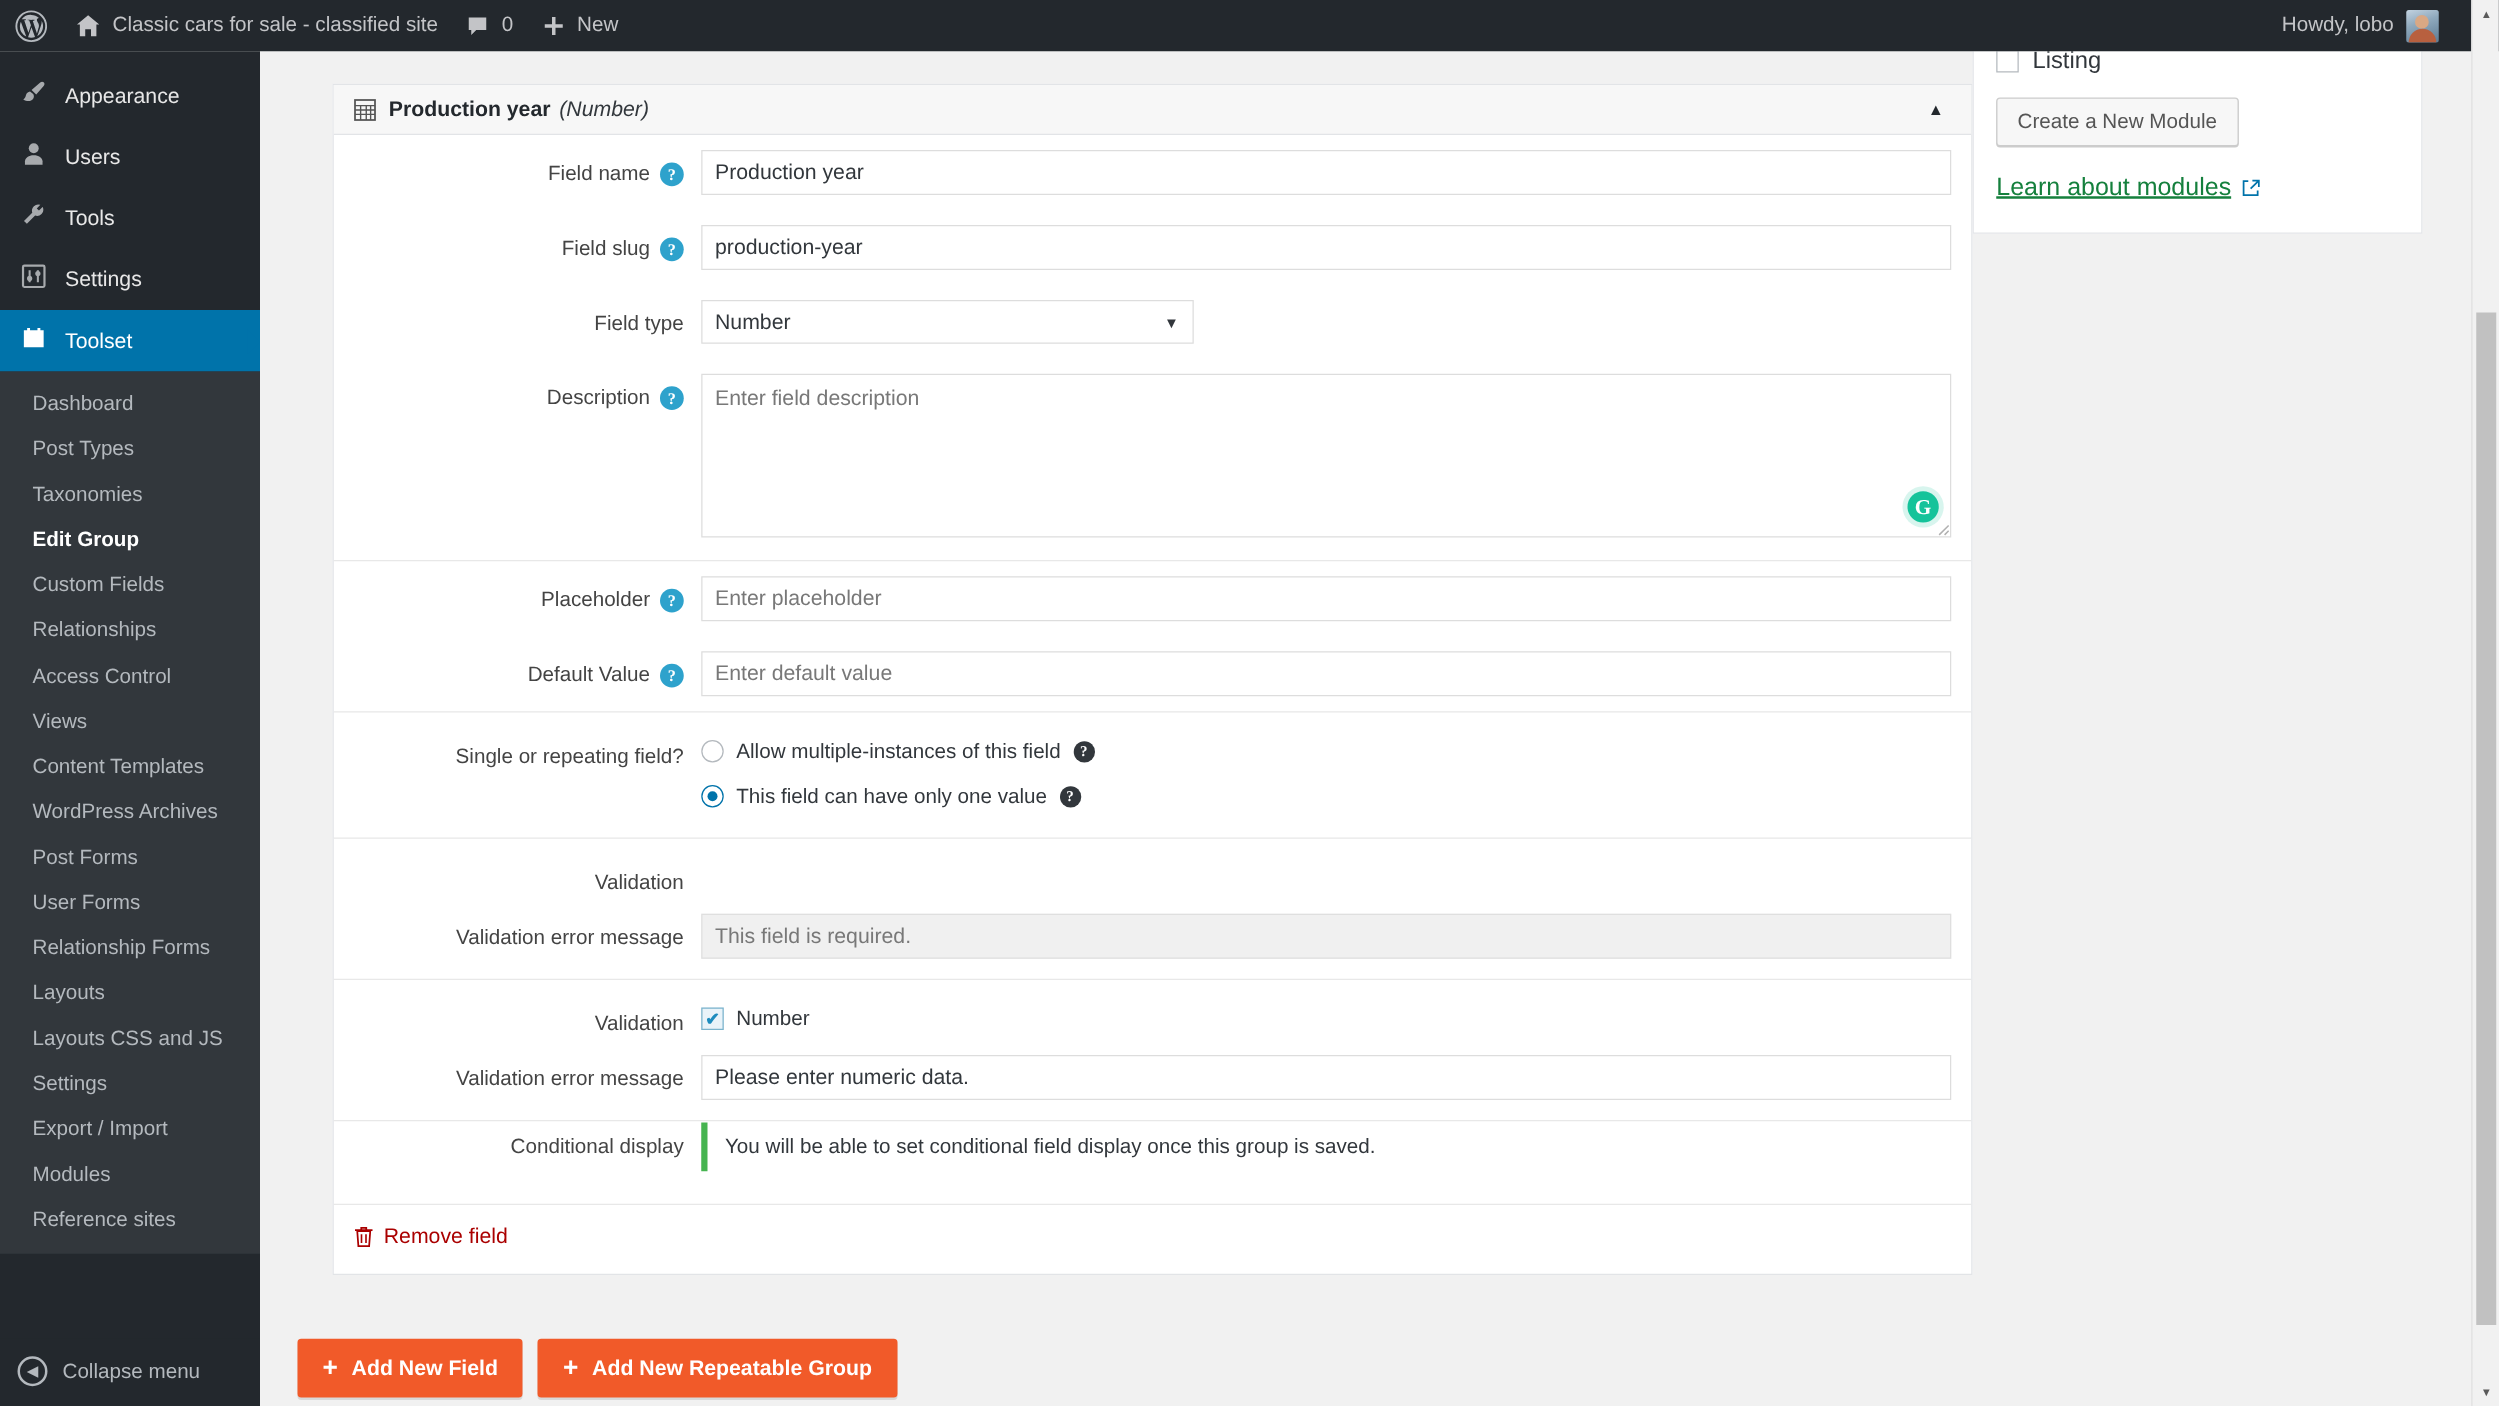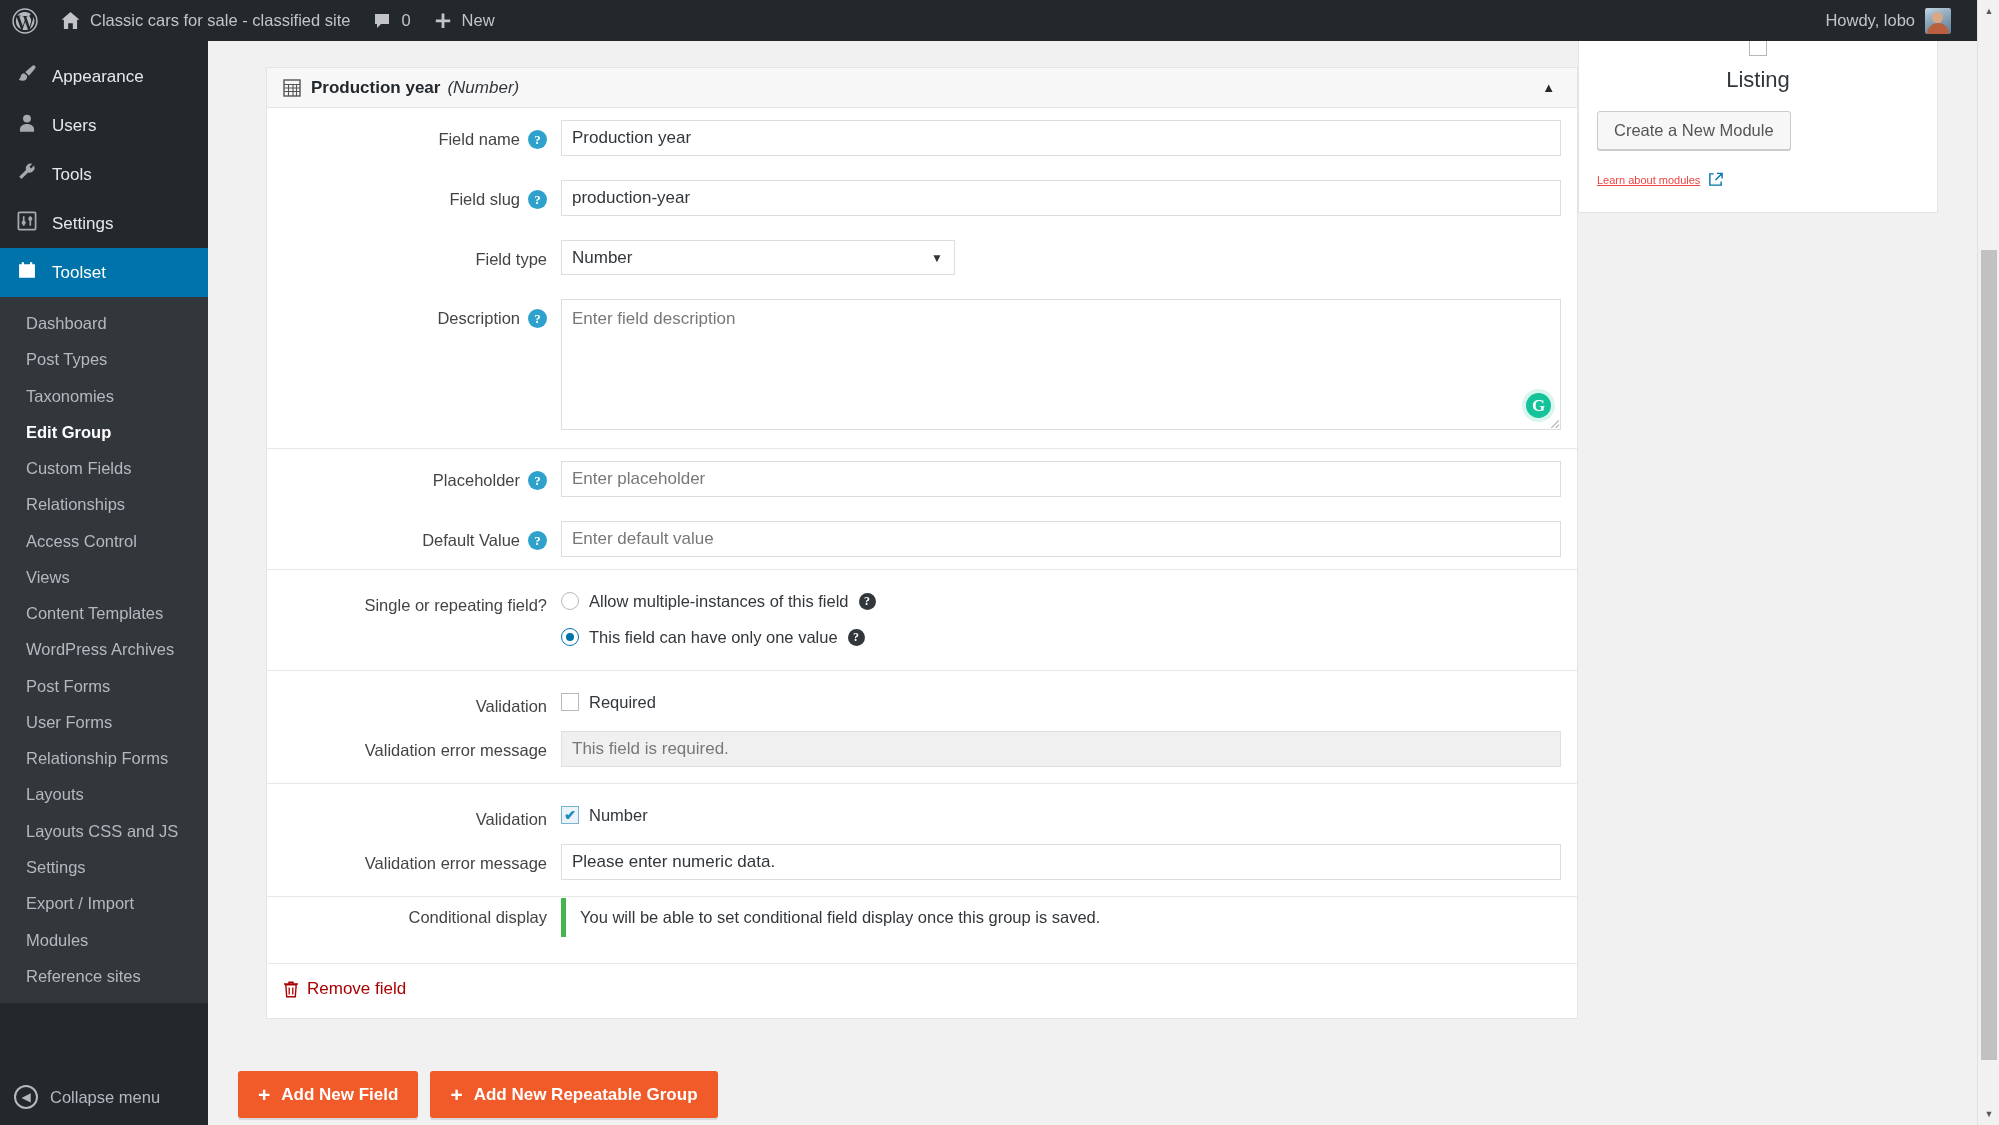--- a/index.html
+++ b/index.html
@@ -233,34 +233,34 @@
 
   
   .sidebox {
     position: absolute; left: 1370px; top: -14px;
     width: 360px;
     background: #fff; border: 1px solid #e2e4e7;
     padding: 0 18px 24px 18px;
   }
   .sb-check {
     display: flex; align-items: center; gap: 11px;
-    padding: 10px 0 0 0; font-size: 22px; color: #32373c; flex-direction: column;
+    padding: 10px 0 0 0; font-size: 19px; color: #32373c;
   }
   .sb-btn {
     margin-top: 18px;
     background: #f7f7f7; border: 1px solid #ccc; border-radius: 3px;
     color: #555; font-size: 16.5px;
     padding: 9px 16px; cursor: pointer;
     font-family: "Liberation Sans", sans-serif;
     box-shadow: 0 1px 0 #ccc;
   }
   .sb-link {
     display: inline-flex; align-items: center; gap: 8px;
     margin-top: 22px;
-    color: #ef4444; font-size: 11px;
+    color: #15803d; font-size: 20px;
     text-decoration: underline; cursor: pointer;
   }
 
   
   #scrollbar {
     position: absolute; top: 0; right: 0;
     width: 22px; height: 1125px;
     background: #f1f1f1; border-left: 1px solid #e0e0e0;
     z-index: 70;
   }
@@ -509,26 +509,20 @@
           <span>This field can have only one value</span>
           <span class="help dark">?</span>
         </div>
       </div>
     </div>
 
     <div class="row row-sep" style="padding-top:16px;padding-bottom:6px;">
       <div class="rlabel">
         <span>Validation</span>
       </div>
-      <div class="rfield">
-        <div class="choice">
-          <span class="cbox"></span>
-          <span>Required</span>
-        </div>
-      </div>
     </div>
 
     <div class="row" style="padding-top:6px;padding-bottom:16px;">
       <div class="rlabel">
         <span>Validation error message</span>
       </div>
       <div class="rfield">
         <input type="text" class="disabled" placeholder="This field is required." style="">
       </div>
     </div>

